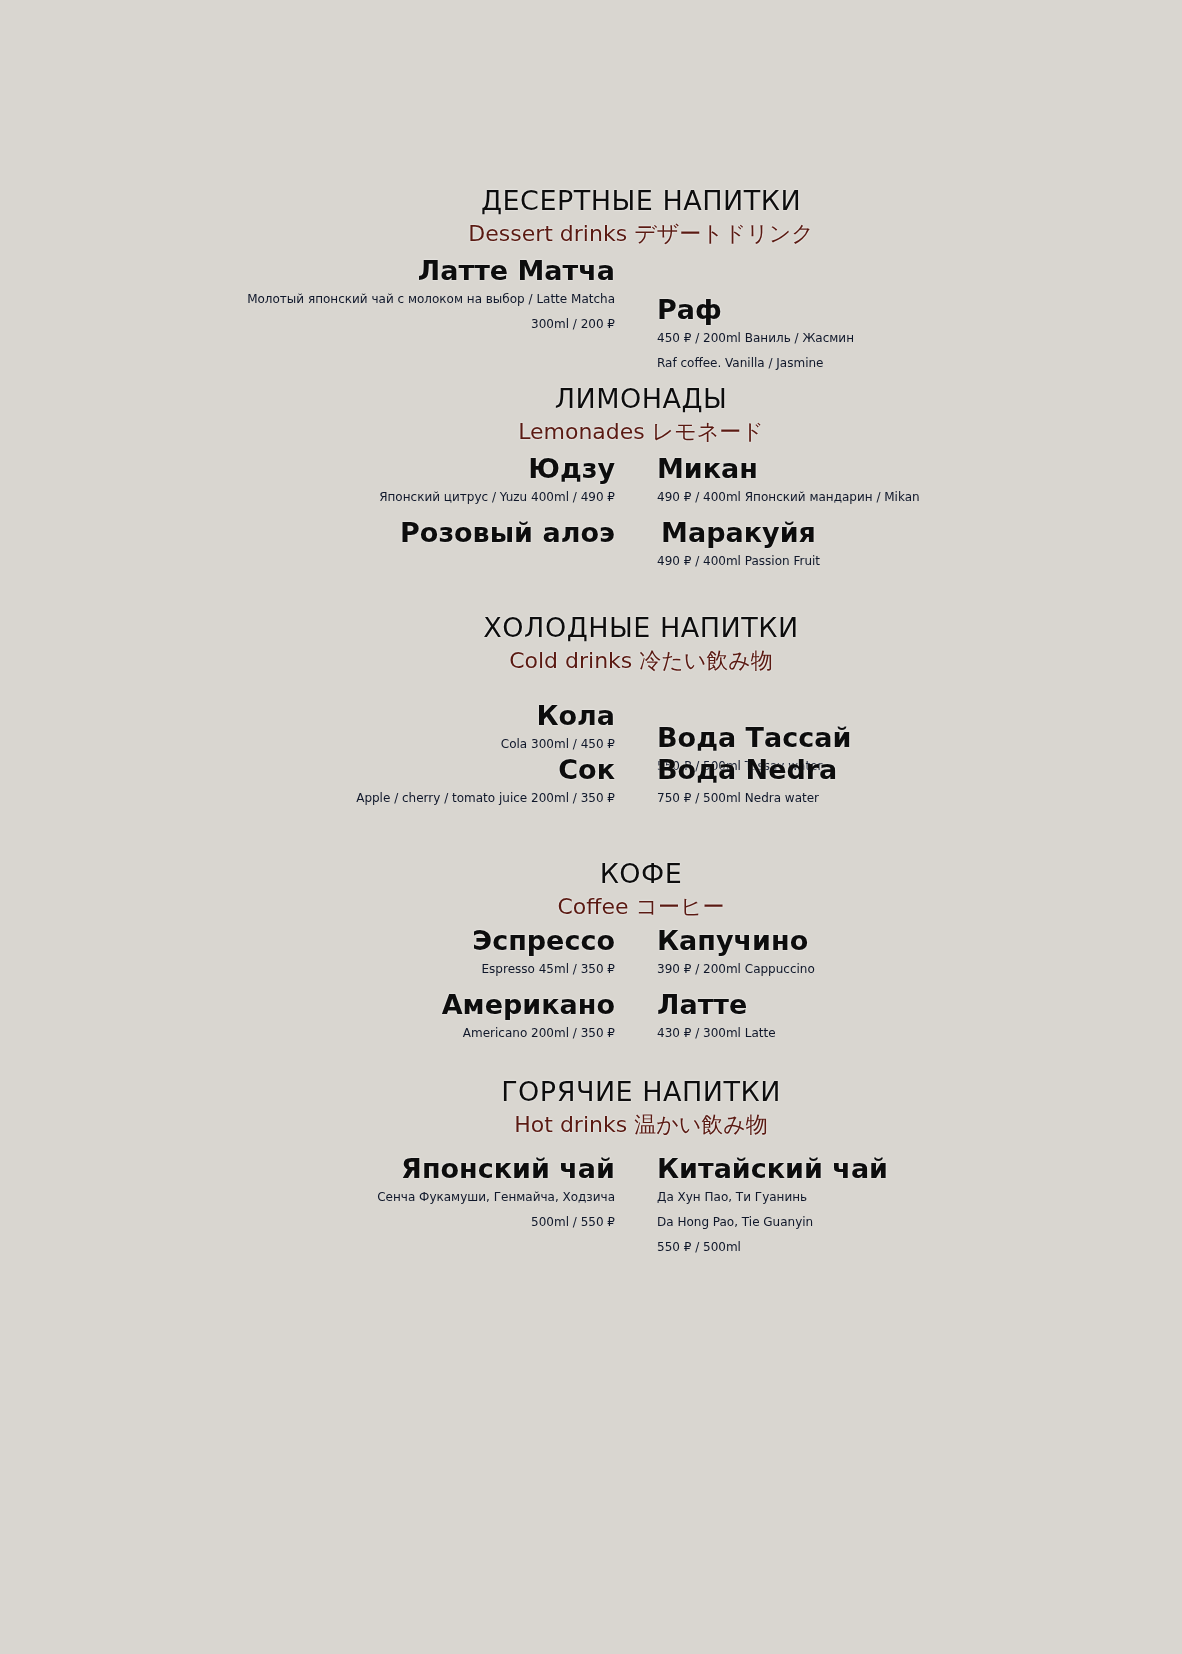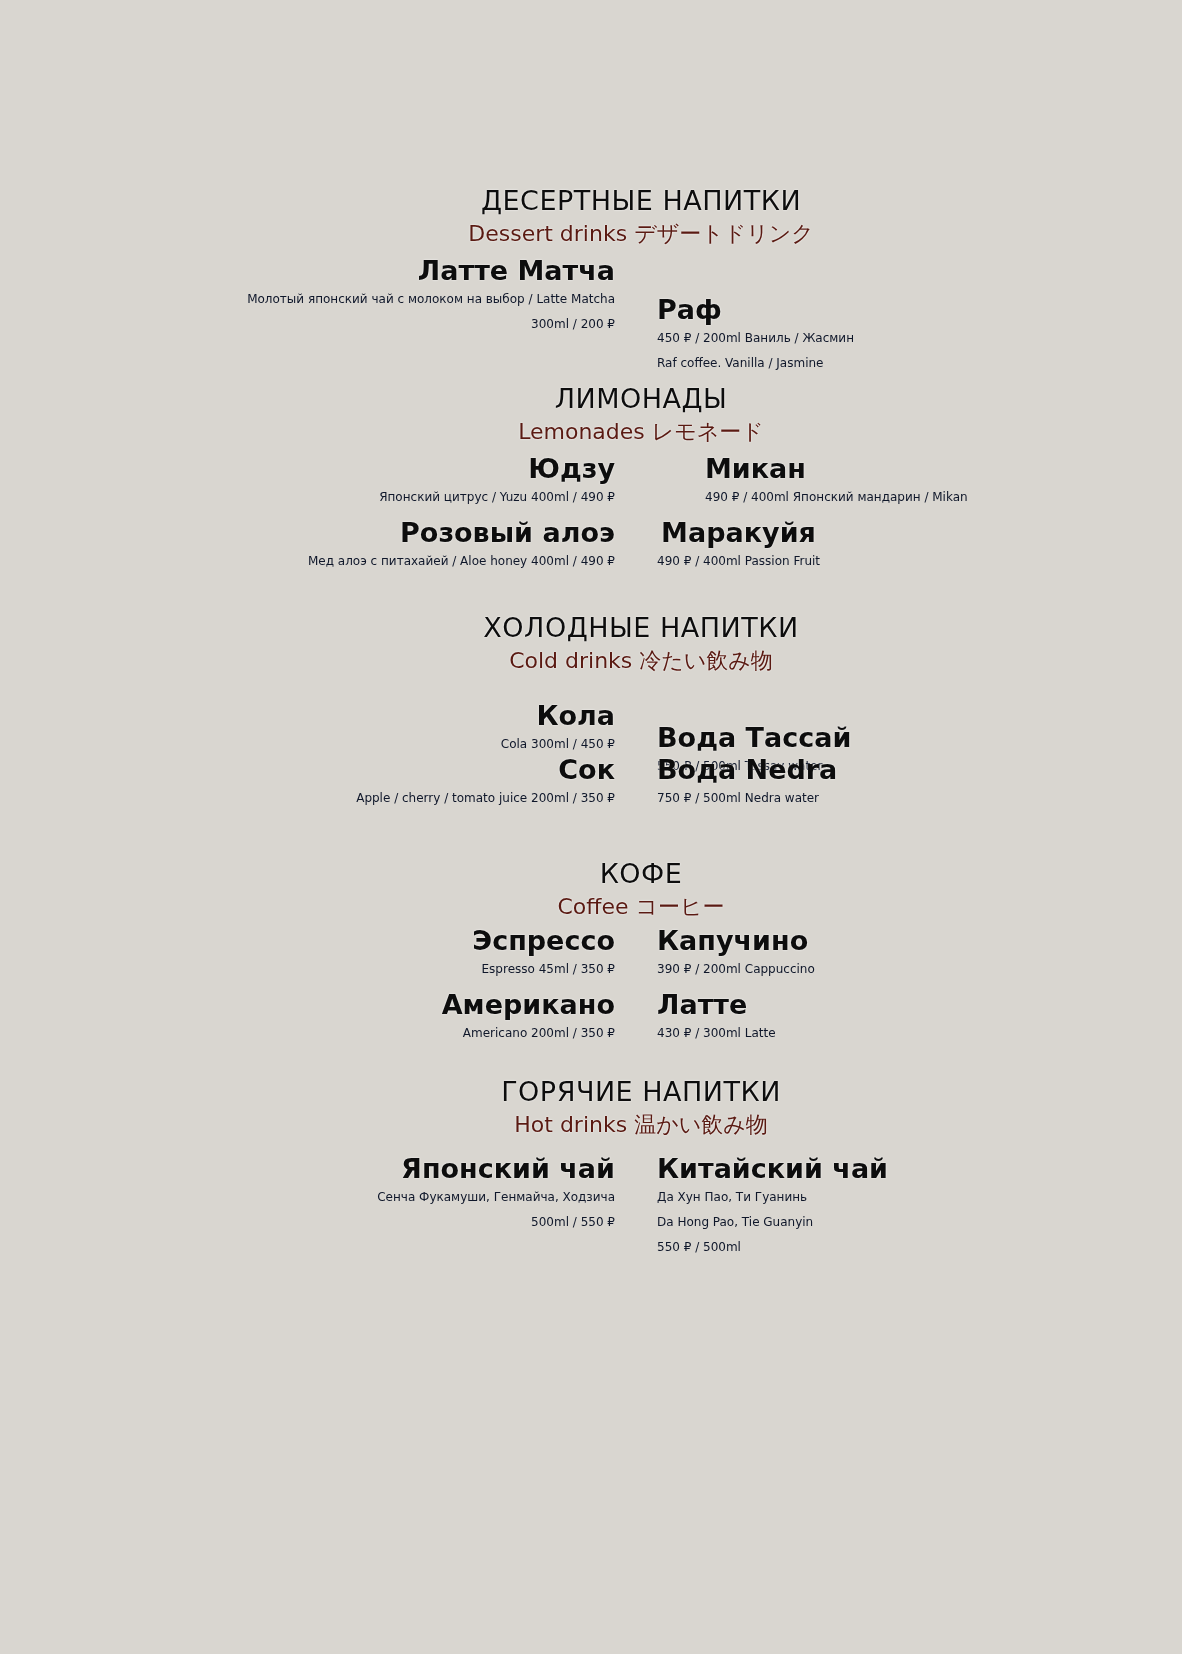--- a/index.html
+++ b/index.html
@@ -54,27 +54,26 @@
     </div>
   </div>
 
   <div class="section">
     <div class="sec-title" style="top:383px;">ЛИМОНАДЫ</div>
     <div class="sec-sub" style="top:417px;">Lemonades レモネード</div>
     <div class="item left" style="top:453px;">
       <div class="item-name">Юдзу</div>
       <div class="item-desc">Японский цитрус / Yuzu 400ml / 490 ₽</div>
     </div>
-    <div class="item right" style="top:453px;margin-left:48px;">
+    <div class="item right" style="top:453px;">
       <div class="item-name">Микан</div>
       <div class="item-desc">490 ₽ / 400ml Японский мандарин / Mikan</div>
     </div>
     <div class="item left" style="top:517px;">
       <div class="item-name">Розовый алоэ</div>
-      <div class="item-desc">Мед алоэ с питахайей / Aloe honey 400ml / 490 ₽</div>
     </div>
     <div class="item right" style="top:517px;text-align:center;">
       <div class="item-name">Маракуйя</div>
       <div class="item-desc">490 ₽ / 400ml Passion Fruit</div>
     </div>
   </div>
 
   <div class="section">
     <div class="sec-title" style="top:612px;">ХОЛОДНЫЕ НАПИТКИ</div>
     <div class="sec-sub" style="top:646px;">Cold drinks 冷たい飲み物</div>

